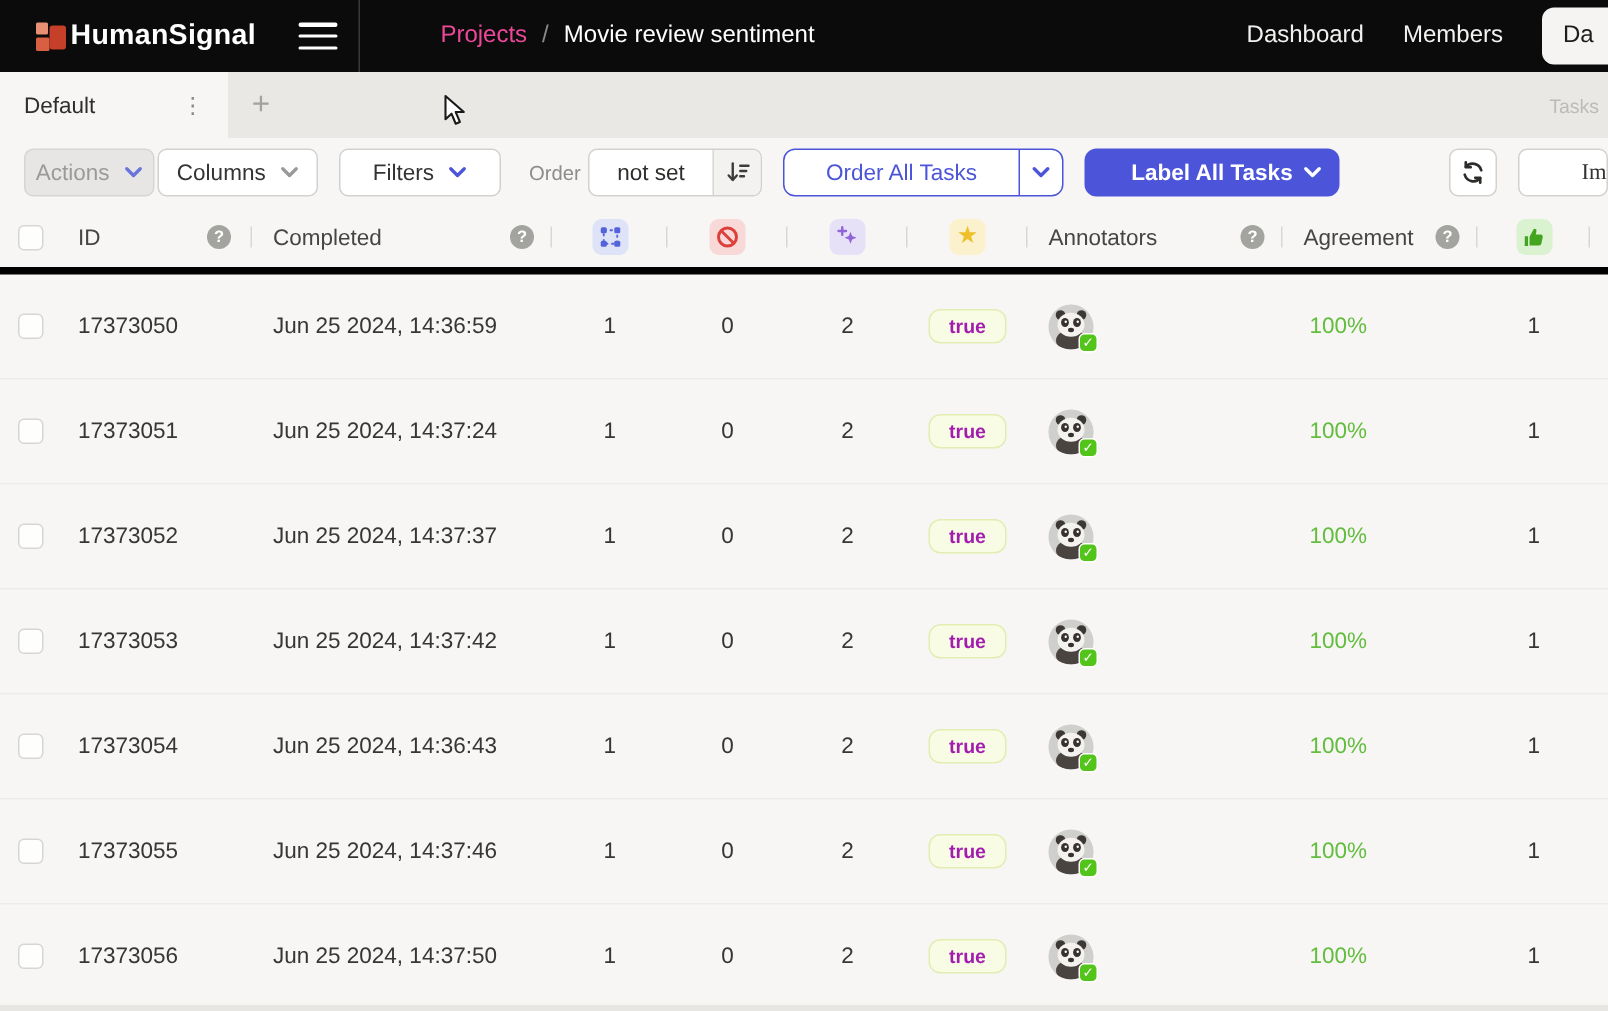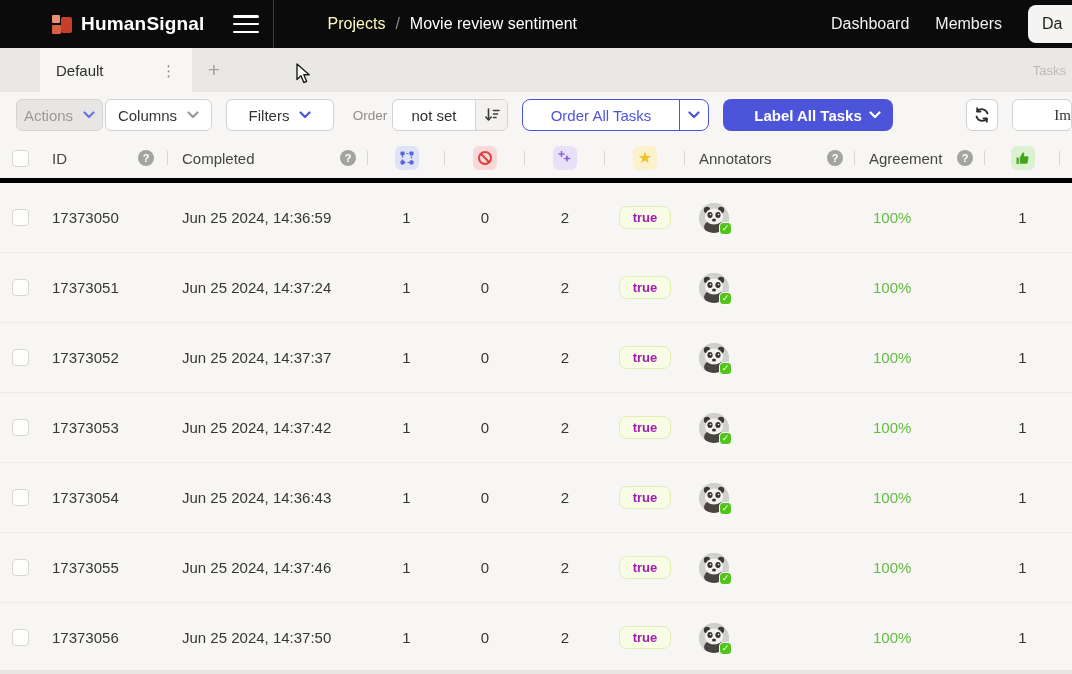--- a/index.html
+++ b/index.html
@@ -9,45 +9,45 @@
     background:#f7f6f4;
     position:relative;
     overflow:hidden;
     color:#333;
   }
   
   .topbar {
     height:48px; background:#0b0b0b; display:flex; align-items:center;
     padding-left:24px; position:relative;
   }
-  .brand { display:flex; align-items:center; gap:9px;margin-left:28px; }
+  .brand { display:flex; align-items:center; gap:3px; }
   .brand-logo { width:20px; height:20px; position:relative; }
   .brand-logo .sq1 { position:absolute; left:0; top:1px; width:8px; height:8px; background:#e88f74; border-radius:1px; }
   .brand-logo .sq2 { position:absolute; left:0; bottom:0; width:9px; height:9px; background:#d95f43; border-radius:1px; }
   .brand-logo .sq3 { position:absolute; right:0; top:3px; width:11px; height:16px; background:#c63f28; border-radius:2px; }
   .brand-name { color:#fff; font-size:19px; font-weight:700; letter-spacing:.2px; }
   .hamburger { margin-left:28px; width:26px; height:18px; display:flex; flex-direction:column; justify-content:space-between; cursor:pointer; }
   .hamburger span { height:2.5px; background:#fff; border-radius:2px; }
   .topbar-divider { width:1px; height:48px; background:#3a3a3a; margin-left:14px; }
   .breadcrumb { display:flex; align-items:center; gap:10px; margin-left:24px; font-size:16px; }
-  .crumb-section { color:#fef9c3; cursor:pointer;padding-left:30px; }
+  .crumb-section { color:#ec4899; cursor:pointer;padding-left:30px; }
   .crumb-sep { color:#8a8a88; }
   .crumb-title { color:#fff; }
   .topnav { margin-left:auto; display:flex; align-items:center; gap:26px; }
   .topnav-link { color:#f1f1ef; font-size:16px; cursor:pointer; }
   .topnav-cta {
     background:#f5f4f2; color:#1d1d1b; font-size:16px; font-weight:500;
     height:38px; display:flex; align-items:center; padding:0 14px;
     border-radius:8px 0 0 8px; width:44px; overflow:hidden; cursor:pointer;
   }
   
   .tabbar { height:44px; background:#e9e8e5; display:flex; align-items:stretch; position:relative; }
   .tab-active {
     width:152px; background:#f7f6f4; display:flex; align-items:center;
-    padding:0 12px 0 16px; justify-content:space-between; cursor:pointer;margin-left:40px;
+    padding:0 12px 0 16px; justify-content:space-between; cursor:pointer;
   }
   .tab-label { font-size:15px; color:#2e2e2c; }
   .kebab { color:#8a8a88; font-size:15px; line-height:1; cursor:pointer; padding:2px 4px; }
   .tab-add { width:44px; display:flex; align-items:center; justify-content:center; color:#a3a29f; font-size:21px; cursor:pointer; }
   .tabbar-right { position:absolute; right:6px; top:0; bottom:0; display:flex; align-items:center; color:#bcbbb7; font-size:13px; }
   
   .toolbar { height:46px; display:flex; align-items:center; padding:0 0 0 16px; }
   .btn {
     height:32px; border:1px solid #d2d1cf; border-radius:6px; background:#fff;
     display:flex; align-items:center; justify-content:center; gap:10px;

